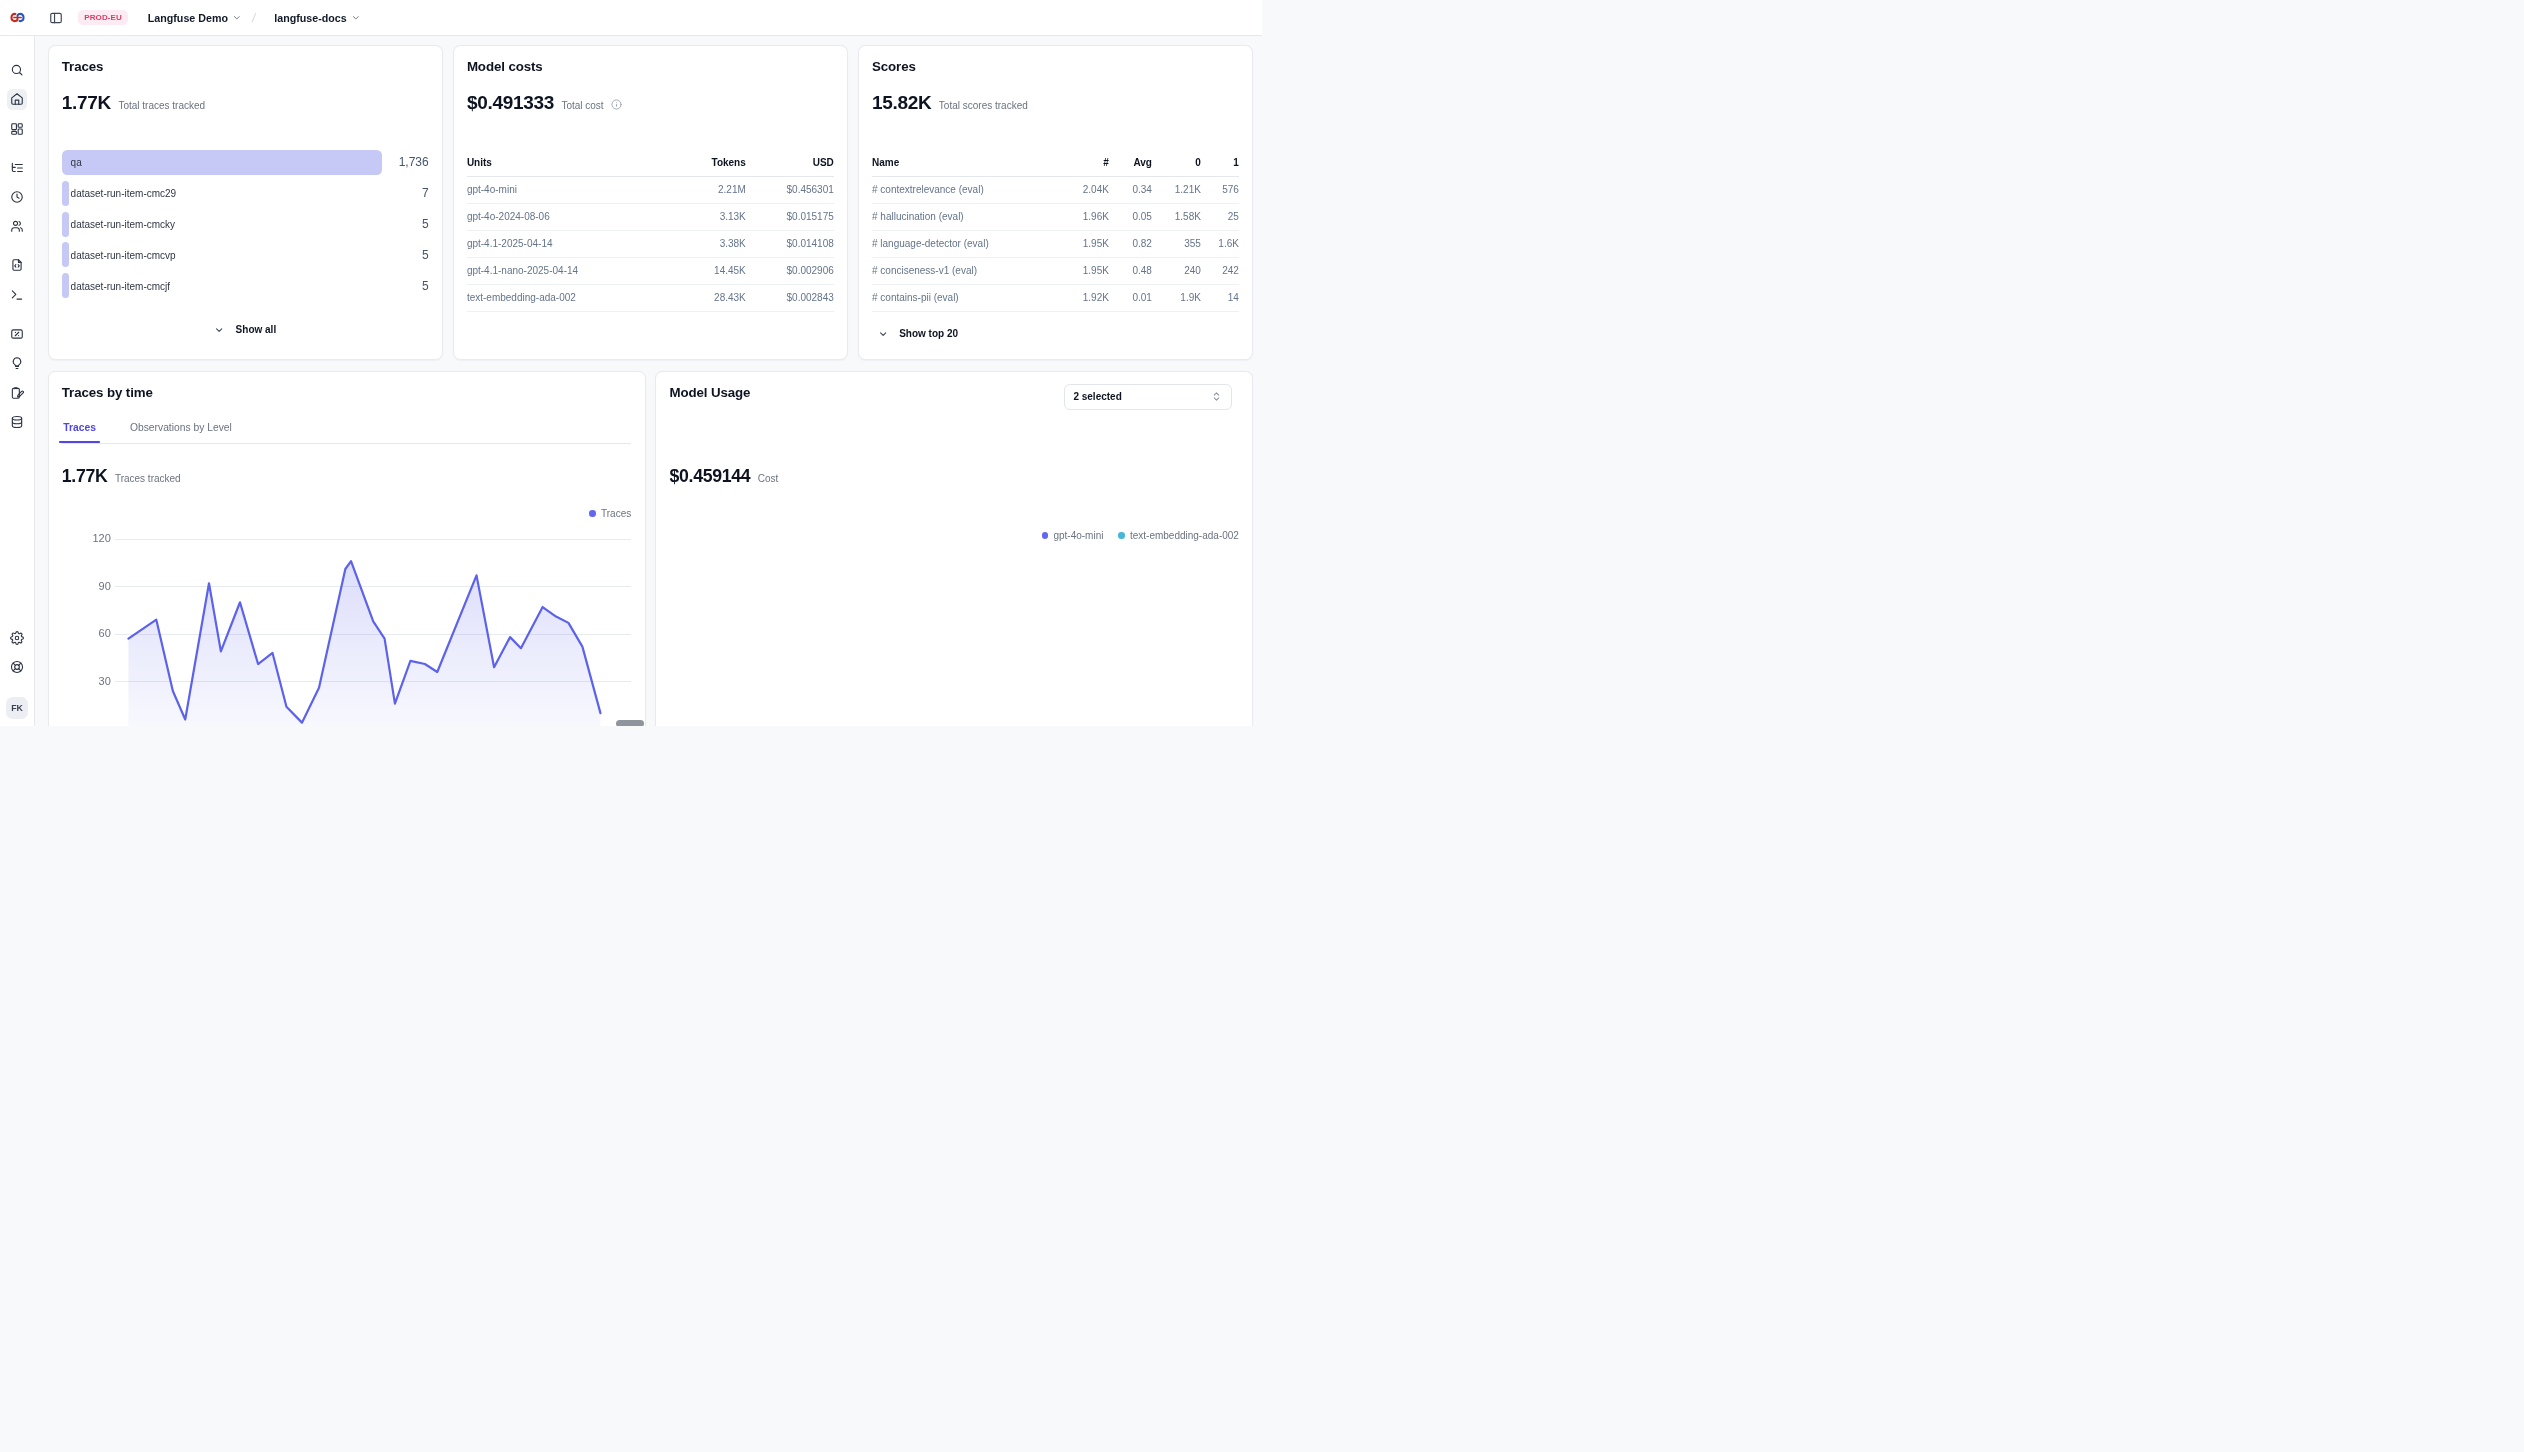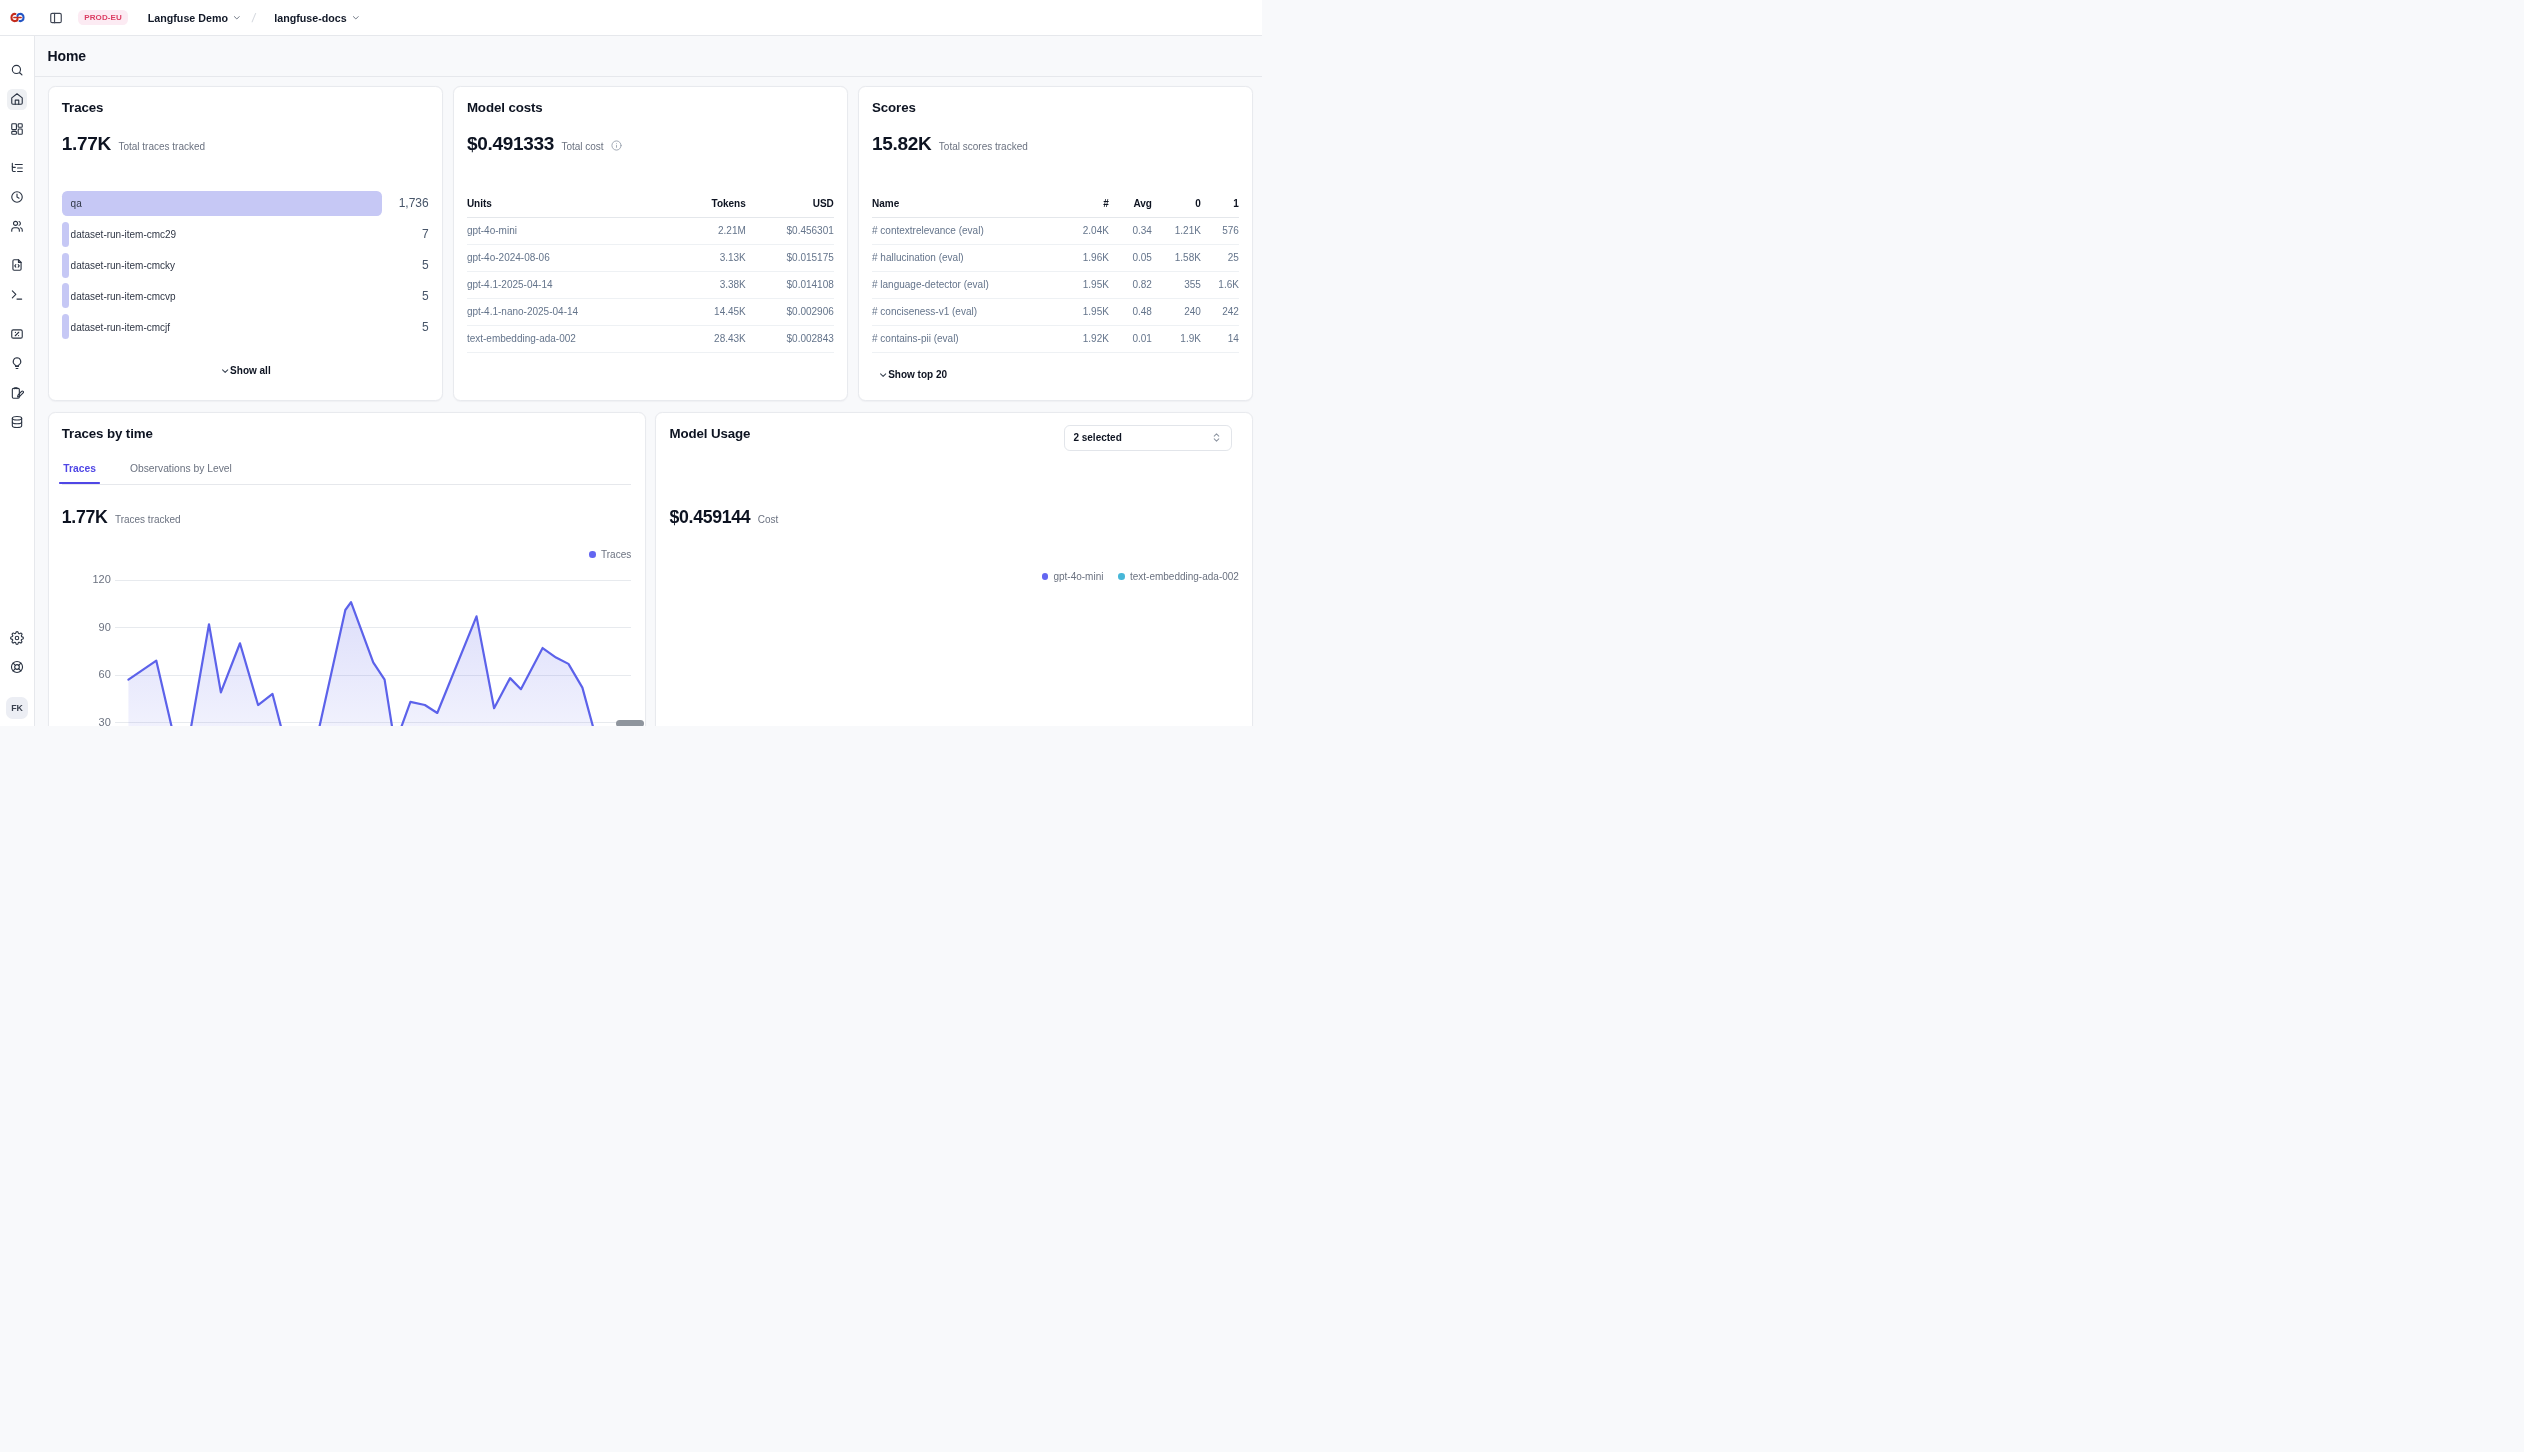--- a/index.html
+++ b/index.html
@@ -102,21 +102,21 @@
   }
   .bar-value {
     position:absolute; right:0; top:50%; transform:translateY(-50%);
     font-size:12px; color:#475569;
   }
   .show-all {
     position:absolute; top:274px; left:0; right:0;
     display:flex; justify-content:center;
   }
   .ghost-btn {
-    display:flex; align-items:center; gap:0;
+    display:flex; align-items:center; gap:11px;
     background:none; border:none; cursor:pointer; font-family:inherit;
     font-size:10px; font-weight:600; color:#0d1321; padding:4.4px 7.4px;
   }
   .ghost-btn svg { width:10.3px; height:10.3px; color:#374151; }
   .show-top { position:absolute; top:278px; left:11.8px; }
 
   
   .tbl { position:absolute; top:103px; left:13.3px; right:13.3px; font-size:10px; }
   .tbl-row { display:grid; align-items:center; height:27px; border-bottom:0.7px solid #eef1f4; color:#64748b; }
   .tbl-row.head { color:#0d1321; font-weight:700; border-bottom:0.7px solid #e4e7eb; height:28px; }
@@ -312,23 +312,20 @@
               <path d="m14.8 9.2 3.9-3.9"></path>
               <path d="m9.2 14.8-3.9 3.9"></path>
             </svg>
           </div>
         </div>
       <div class="avatar">FK</div>
     </div>
   </aside>
 
   <main class="main">
-    <div class="page-header">
-      <h1>Home</h1>
-    </div>
 
     <div class="content">
       <div class="row1">
 
         <section class="card">
           <h2 class="card-title">Traces</h2>
           <div class="metric metric-sm">
             <span class="metric-value">1.77K</span>
             <span class="metric-label">Total traces tracked</span>
           </div>

